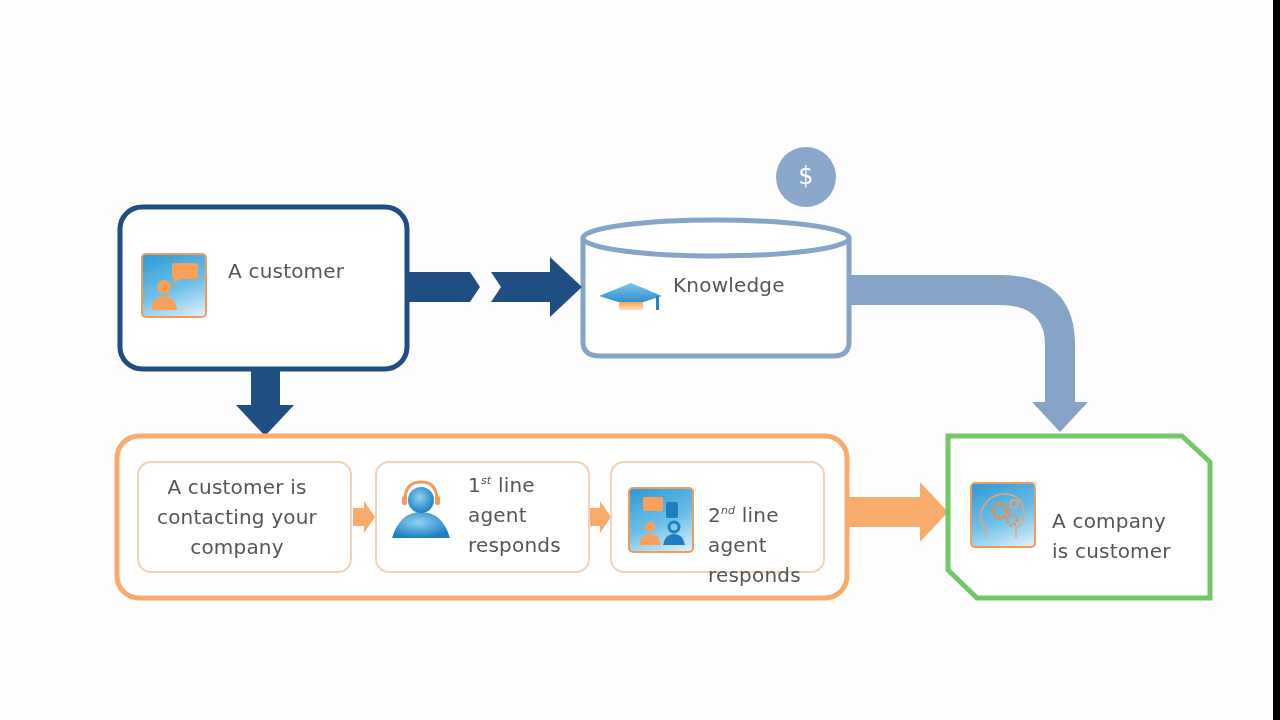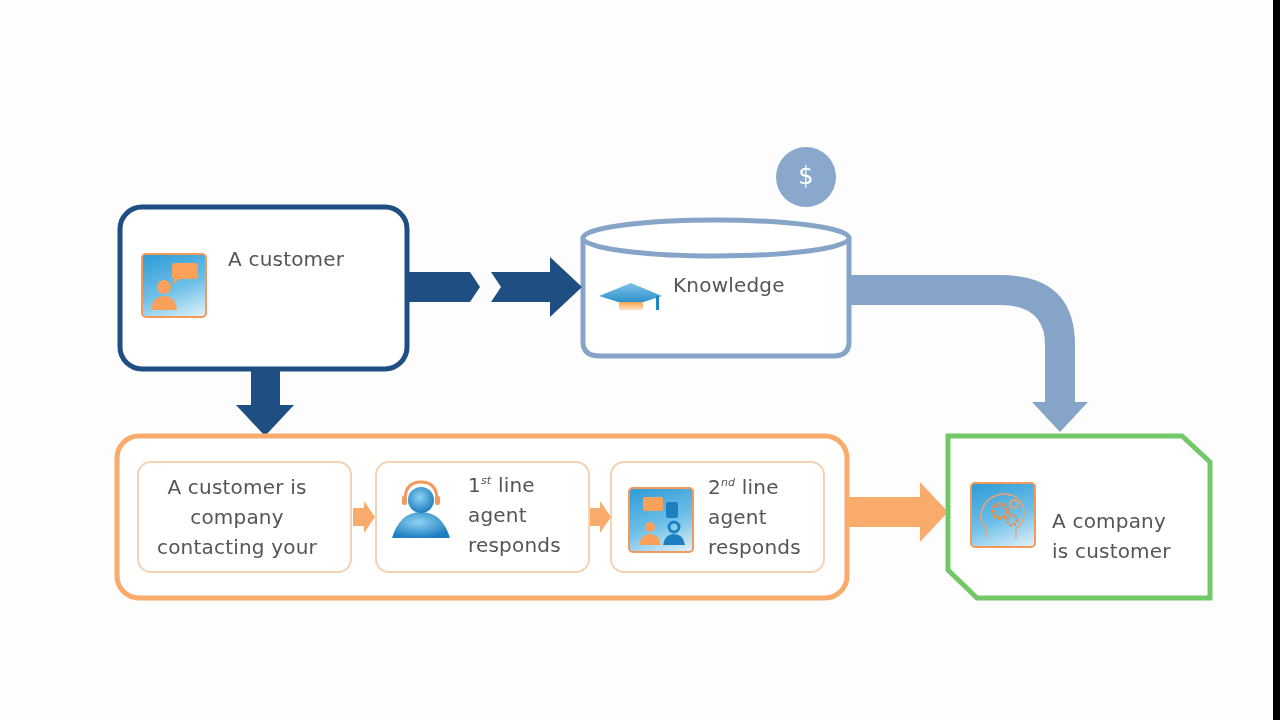--- a/index.html
+++ b/index.html
@@ -122,41 +122,41 @@
   <svg width="62" height="62" viewBox="0 0 62 62">
     <path d="M14,54 L14,44 Q6,38 10,26 Q16,10 34,10 Q52,12 52,30 Q52,40 44,44 L44,54" fill="none" stroke="#e8a27a" stroke-width="1.5"></path>
     <circle cx="28" cy="27" r="7" fill="none" stroke="#f28a3c" stroke-width="4" stroke-dasharray="3 2"></circle>
     <circle cx="40" cy="36" r="5" fill="none" stroke="#f28a3c" stroke-width="3" stroke-dasharray="2 2"></circle>
     <circle cx="42" cy="20" r="4" fill="none" stroke="#e8a27a" stroke-width="2"></circle>
   </svg>
 </div>
 
 <div class="txt center" style="left:776px;top:161px;width:60px;color:#fff;font-size:24px;">$</div>
 
-<div class="txt" style="left:228px;top:244px;">
+<div class="txt" style="left:228px;top:256px;">
   <span>A customer</span>
 </div>
 
 <div class="txt" style="left:673px;top:270px;">
   <span>Knowledge</span>
 </div>
 
 <div class="txt center" style="left:140px;top:472px;width:194px;">
   <span>A customer is</span>
+  <span>contacting your</span>
   <span>company</span>
-  <span>contacting your</span>
 </div>
 
 <div class="txt" style="left:468px;top:470px;">
   <span><b style="font-weight:normal">1</b><sup class="sub">st</sup><b style="font-weight:normal"> line</b></span>
   <span>agent</span>
   <span>responds</span>
 </div>
 
-<div class="txt" style="left:708px;top:472px;">
+<div class="txt" style="left:708px;top:500px;">
   <span><b style="font-weight:normal">2</b><sup class="sub">nd</sup><b style="font-weight:normal"> line</b></span>
   <span>agent</span>
   <span>responds</span>
 </div>
 
 <div class="txt" style="left:1052px;top:506px;">
   <span>A company</span>
   <span>is customer</span>
 </div>
 

